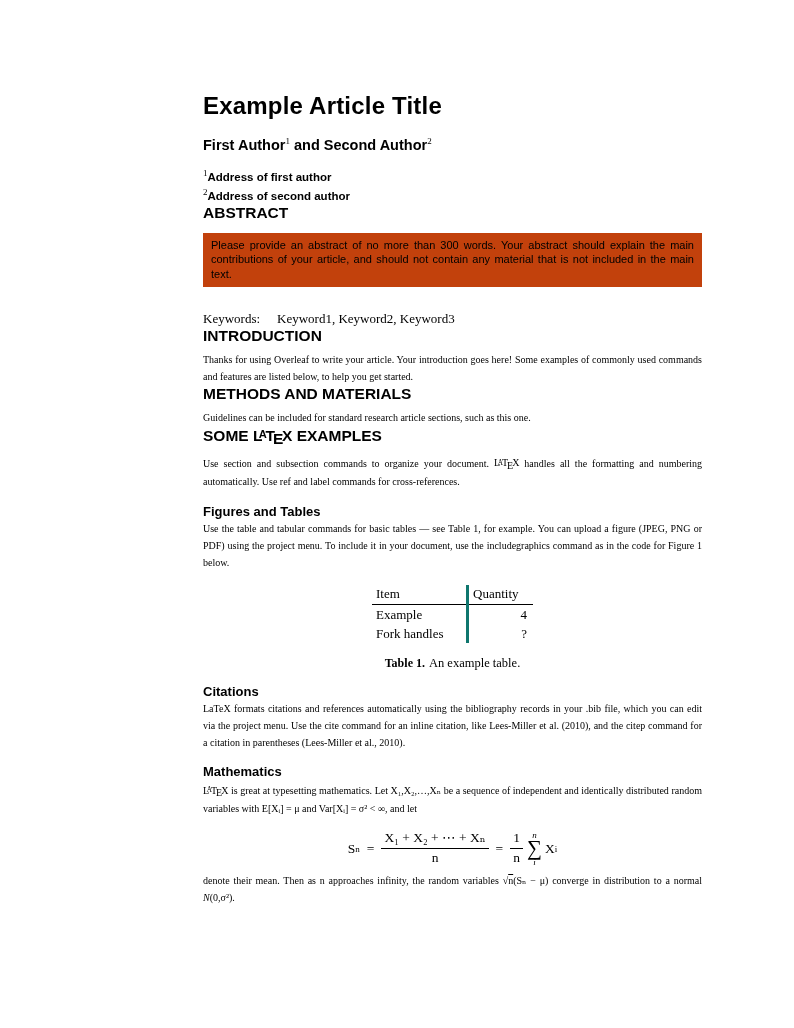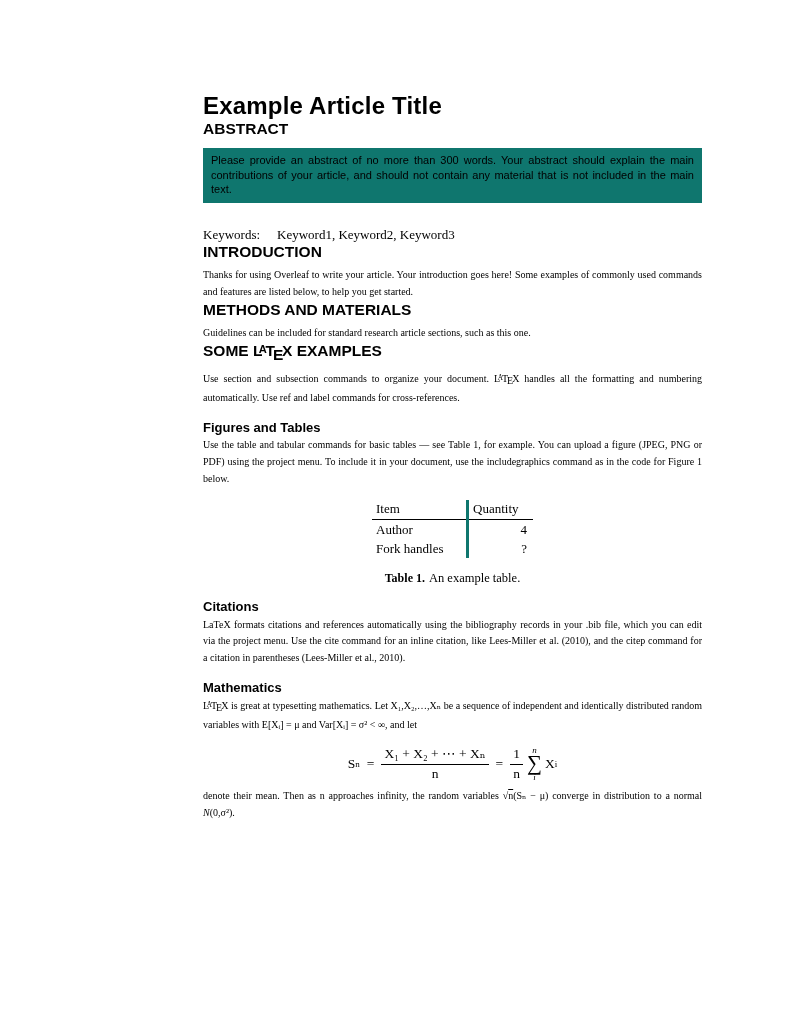--- a/index.html
+++ b/index.html
@@ -59,21 +59,21 @@
     margin:6px 0 0 0;
     font-size:10px;
     line-height:16.8px;
     text-align:justify;
   }
   p.tight { margin-top:1px; }
 
   .mt-abstract { margin-top:27px; }
   .abstract-box {
     margin-top:10px;
-    background:#0f766e;
+    background:#c2410c;
     padding:5px 8px 6px 8px;
   }
   .abstract-box p {
     margin:0;
     font-family:"Liberation Sans","DejaVu Sans",sans-serif;
     font-size:11px;
     line-height:14.5px;
     text-align:justify;
   }
   .keywords { margin-top:24px; font-size:13px; }
@@ -137,21 +137,28 @@
   .script-n { font-style:italic; }
   .final-par { margin-top:11px; }
 </style>
 </head>
 <body>
 
 <div class="page">
 
   <h1 class="article-title">Example Article Title</h1>
 
-
+  <div class="authors">
+    <span>First Author</span><sup>1</sup><span> and </span><span>Second Author</span><sup>2</sup>
+  </div>
+
+  <div class="addresses">
+    <div class="address"><sup>1</sup><span>Address of first author</span></div>
+    <div class="address"><sup>2</sup><span>Address of second author</span></div>
+  </div>
 
   <h2 class="section mt-abstract">ABSTRACT</h2>
   <div class="abstract-box">
     <p>Please provide an abstract of no more than 300 words. Your abstract should explain the main contributions of your article, and should not contain any material that is not included in the main text.</p>
   </div>
 
   <div class="keywords">
     <span class="kw-label">Keywords:</span><span>Keyword1, Keyword2, Keyword3</span>
   </div>
 
@@ -170,21 +177,21 @@
   <div class="table-wrap">
     <table class="latex-table">
       <thead>
         <tr>
           <th class="c1">Item</th>
           <th class="c2">Quantity</th>
         </tr>
       </thead>
       <tbody>
         <tr>
-          <td class="c1">Author</td>
+          <td class="c1">Example</td>
           <td class="c2">4</td>
         </tr>
         <tr>
           <td class="c1">Fork handles</td>
           <td class="c2">?</td>
         </tr>
       </tbody>
     </table>
   </div>
 

